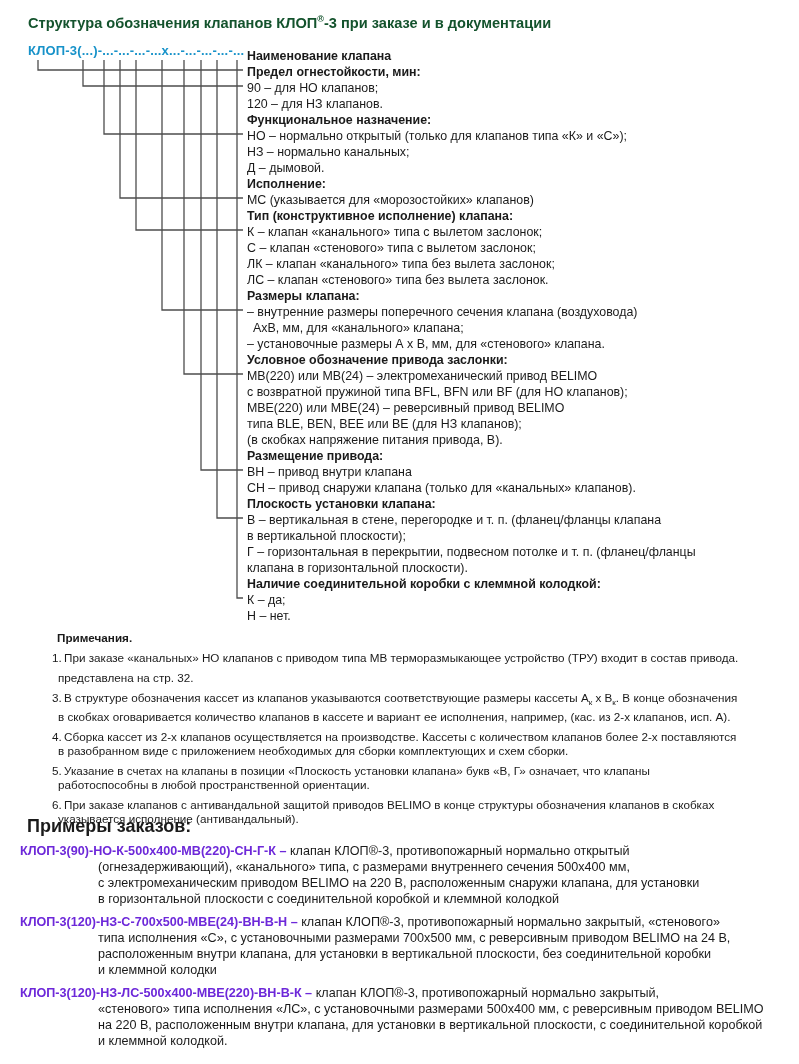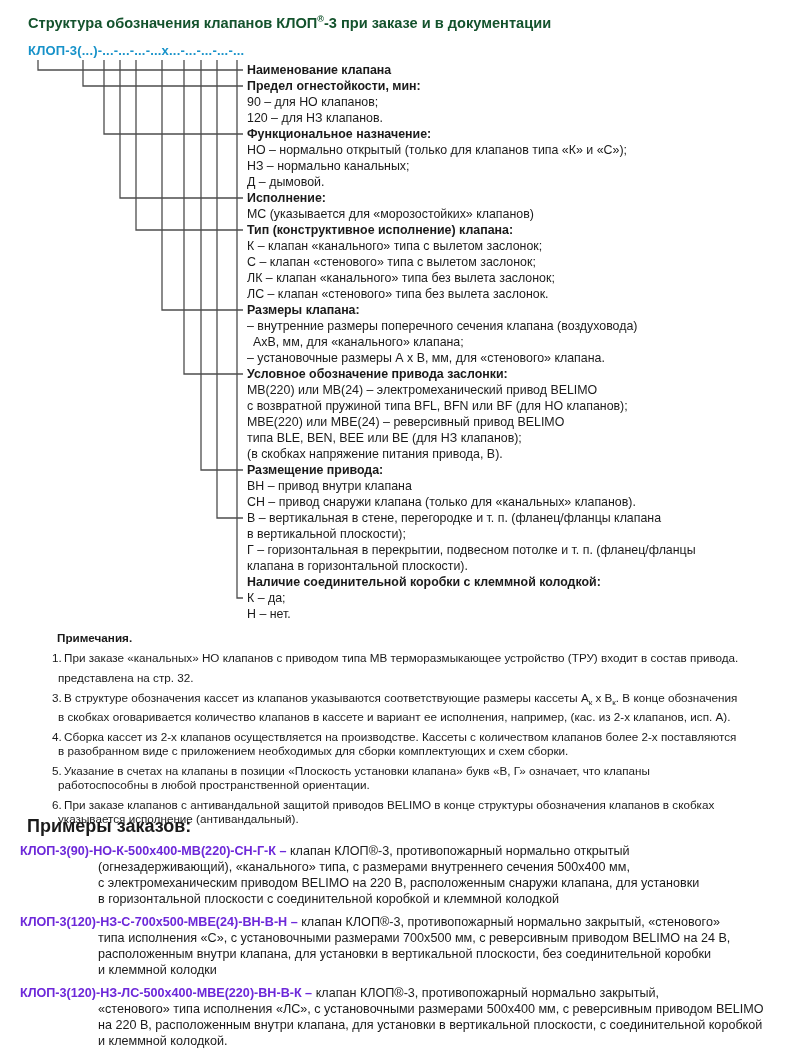--- a/index.html
+++ b/index.html
@@ -5,21 +5,21 @@
   html,body{margin:0;padding:0;background:#fff;}
   .page{position:relative;width:799px;height:1064px;background:#fff;overflow:hidden;
         font-family:"Liberation Sans","DejaVu Sans",sans-serif;color:#1a1a1a;}
   .b{font-weight:bold;}
   .title{position:absolute;left:28px;top:14px;font-size:14.6px;font-weight:bold;color:#14532d;white-space:nowrap;}
   .title sup{font-size:9px;}
   .codeline{position:absolute;left:28px;top:43px;font-size:13px;font-weight:bold;color:#1792c9;
             letter-spacing:.2px;white-space:nowrap;}
   .tree{position:absolute;left:0;top:0;}
   .tree path{stroke:#4d4d4d;stroke-width:1.3;fill:none;}
-  .legend{position:absolute;left:247px;top:62px;font-size:12.4px;line-height:16px;white-space:nowrap;}
+  .legend{position:absolute;left:247px;top:48px;font-size:12.4px;line-height:16px;white-space:nowrap;}
   .legend .lg{height:16px;}
   .legend .ind{padding-left:6px;}
   .notes{position:absolute;left:52px;top:631px;font-size:11.7px;line-height:14px;white-space:nowrap;}
   .notes .nheading{font-weight:bold;padding-left:5px;}
   .note{margin-top:6px;}
   .num{display:inline-block;min-width:12px;}
   .nl.cont{padding-left:6px;}
   .notes sub{font-size:8px;}
   .examples{position:absolute;left:20px;top:818px;font-size:12.6px;line-height:16px;white-space:nowrap;}
   .exheading{font-size:18px;font-weight:bold;margin-bottom:9px;padding-left:7px;}
@@ -71,20 +71,21 @@
     <div class="lg">– установочные размеры А х В, мм, для «стенового» клапана.</div>
     <div class="lg b">Условное обозначение привода заслонки:</div>
     <div class="lg">МВ(220) или МВ(24) – электромеханический привод BELIMO</div>
     <div class="lg">с возвратной пружиной типа BFL, BFN или BF (для НО клапанов);</div>
     <div class="lg">МВЕ(220) или МВЕ(24) – реверсивный привод BELIMO</div>
     <div class="lg">типа BLE, BEN, BEE или BE (для НЗ клапанов);</div>
     <div class="lg">(в скобках напряжение питания привода, В).</div>
     <div class="lg b">Размещение привода:</div>
     <div class="lg">ВН – привод внутри клапана</div>
     <div class="lg">СН – привод снаружи клапана (только для «канальных» клапанов).</div>
+    <div class="lg b">Плоскость установки клапана:</div>
     <div class="lg">В – вертикальная в стене, перегородке и т. п. (фланец/фланцы клапана</div>
     <div class="lg">в вертикальной плоскости);</div>
     <div class="lg">Г – горизонтальная в перекрытии, подвесном потолке и т. п. (фланец/фланцы</div>
     <div class="lg">клапана в горизонтальной плоскости).</div>
     <div class="lg b">Наличие соединительной коробки с клеммной колодкой:</div>
     <div class="lg">К – да;</div>
     <div class="lg">Н – нет.</div>
   </div>
 
   <div class="notes">

